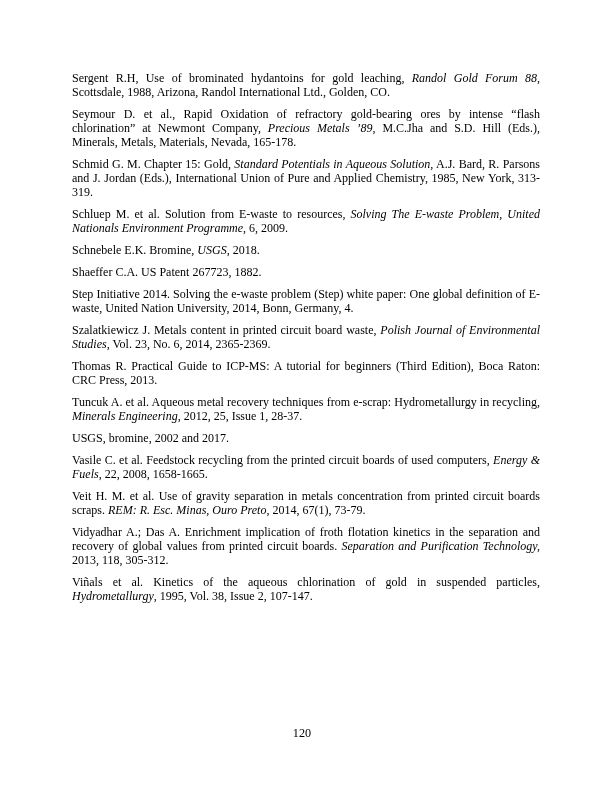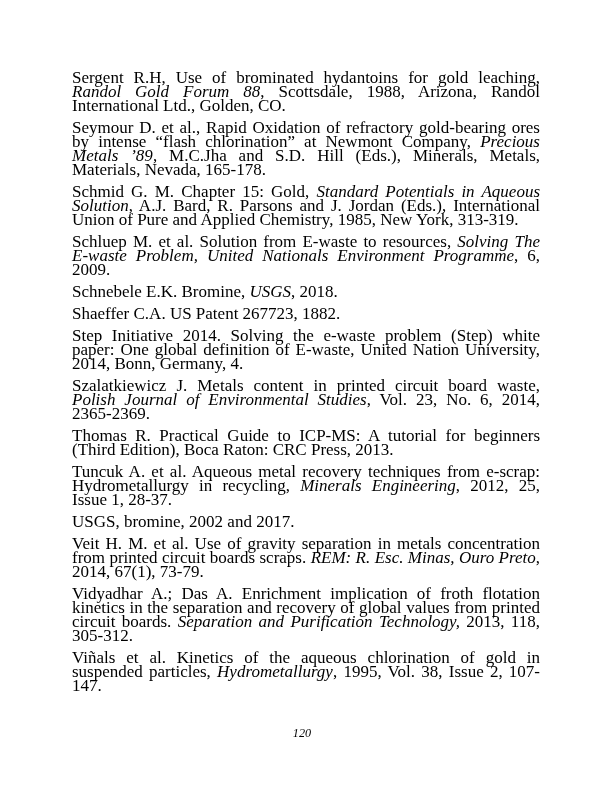--- a/index.html
+++ b/index.html
@@ -17,55 +17,55 @@
     color: #000000;
   }
   .content {
     position: absolute;
     left: 72px;
     top: 71px;
     width: 468px;
   }
   .ref {
     margin: 0 0 8px 0;
-    font-size: 17px;
+    font-size: 12px;
     line-height: 14px;
     text-align: justify;
     text-justify: inter-word;
   }
   .italic {
     font-style: italic;
   }
   .footer {
     position: absolute;
     left: 0;
     top: 726px;
     width: 604px;
     text-align: center;
     font-size: 12.2px;
     line-height: 14px;
-    font-style: italic;
   }
 </style>
 </head>
 <body>
 
 <div class="page">
   <div class="content">
       <p class="ref"><span>Sergent R.H, Use of brominated hydantoins for gold leaching, </span><span class="italic">Randol Gold Forum 88</span><span>, Scottsdale, 1988, Arizona, Randol International Ltd., Golden, CO.</span></p>
       <p class="ref"><span>Seymour D. et al., Rapid Oxidation of refractory gold-bearing ores by intense “flash chlorination” at Newmont Company, </span><span class="italic">Precious Metals ’89</span><span>, M.C.Jha and S.D. Hill (Eds.), Minerals, Metals, Materials, Nevada, 165-178.</span></p>
       <p class="ref"><span>Schmid G. M. Chapter 15: Gold, </span><span class="italic">Standard Potentials in Aqueous Solution</span><span>, A.J. Bard, R. Parsons and J. Jordan (Eds.), International Union of Pure and Applied Chemistry, 1985, New York, 313-319.</span></p>
       <p class="ref"><span>Schluep M. et al. Solution from E-waste to resources, </span><span class="italic">Solving The E-waste Problem, United Nationals Environment Programme</span><span>, 6, 2009.</span></p>
       <p class="ref"><span>Schnebele E.K. Bromine, </span><span class="italic">USGS</span><span>, 2018.</span></p>
       <p class="ref"><span>Shaeffer C.A. US Patent 267723, 1882.</span></p>
       <p class="ref"><span>Step Initiative 2014. Solving the e-waste problem (Step) white paper: One global definition of E-waste, United Nation University, 2014, Bonn, Germany, 4.</span></p>
       <p class="ref"><span>Szalatkiewicz J. Metals content in printed circuit board waste, </span><span class="italic">Polish Journal of Environmental Studies</span><span>, Vol. 23, No. 6, 2014, 2365-2369.</span></p>
       <p class="ref"><span>Thomas R. Practical Guide to ICP-MS: A tutorial for beginners (Third Edition), Boca Raton: CRC Press, 2013.</span></p>
       <p class="ref"><span>Tuncuk A. et al. Aqueous metal recovery techniques from e-scrap: Hydrometallurgy in recycling, </span><span class="italic">Minerals Engineering</span><span>, 2012, 25, Issue 1, 28-37.</span></p>
       <p class="ref"><span>USGS, bromine, 2002 and 2017.</span></p>
+      <p class="ref"><span>Vasile C. et al. Feedstock recycling from the printed circuit boards of used computers, </span><span class="italic">Energy &amp; Fuels</span><span>, 22, 2008, 1658-1665.</span></p>
       <p class="ref"><span>Veit H. M. et al. Use of gravity separation in metals concentration from printed circuit boards scraps. </span><span class="italic">REM: R. Esc. Minas, Ouro Preto</span><span>, 2014, 67(1), 73-79.</span></p>
       <p class="ref"><span>Vidyadhar A.; Das A. Enrichment implication of froth flotation kinetics in the separation and recovery of global values from printed circuit boards. </span><span class="italic">Separation and Purification Technology,</span><span> 2013, 118, 305-312.</span></p>
       <p class="ref"><span>Viñals et al. Kinetics of the aqueous chlorination of gold in suspended particles, </span><span class="italic">Hydrometallurgy</span><span>, 1995, Vol. 38, Issue 2, 107-147.</span></p>
     </div>
   <div class="footer">
     <span>120</span>
   </div>
 </div>
 
 </body></html>

